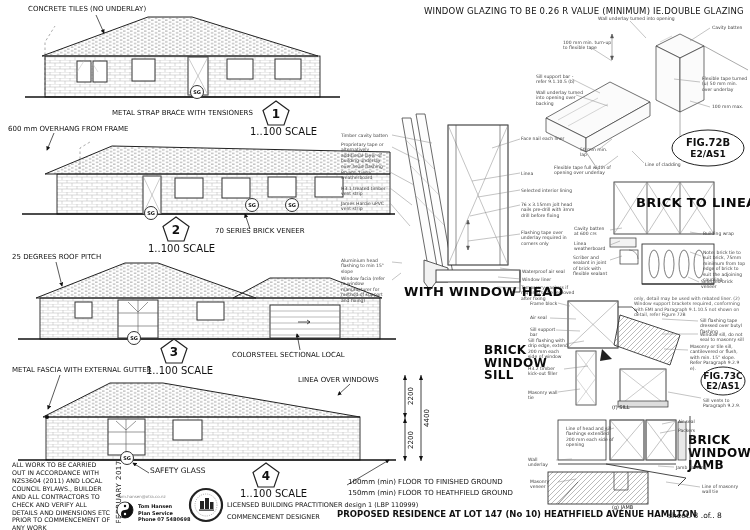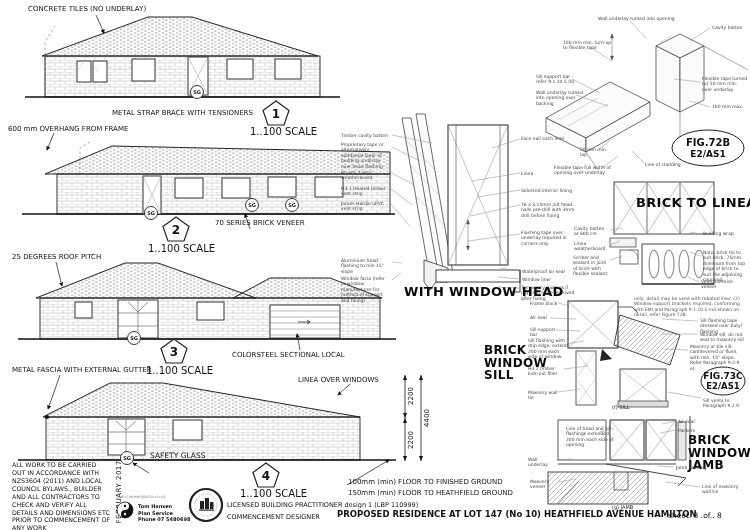--- a/index.html
+++ b/index.html
@@ -79,21 +79,21 @@
   </svg>
   <div class="lbl" style="left:8px;top:126px;">600 mm OVERHANG FROM FRAME</div>
   <div class="sg" style="left:144px;top:206px;">SG</div>
   <div class="sg" style="left:245px;top:198px;">SG</div>
   <div class="sg" style="left:285px;top:198px;">SG</div>
   <svg class="pent" style="left:162px;top:216px;" width="28" height="26" viewBox="0 0 28 26">
     <polygon points="14,1 27,10.5 22,25 6,25 1,10.5" fill="#fff" stroke="#222" stroke-width="1.2"></polygon>
     <text x="14" y="18" text-anchor="middle" font-size="12" font-weight="bold" fill="#111">2</text>
   </svg>
   <div class="scale" style="left:148px;top:243px;">1..100 SCALE</div>
-  <div class="lbl" style="left:215px;top:220px;">70 SERIES BRICK VENEER</div>
+  <div class="lbl" style="left:215px;top:228px;">70 SERIES BRICK VENEER</div>
 
   <svg style="left:18px;top:256px;" width="380" height="88" viewBox="0 0 380 88">
     <rect x="22" y="42" width="340" height="41" fill="url(#bricks)" stroke="#222" stroke-width="0.9"></rect>
     <polygon points="18,42 107,7 140,7 238,42" fill="url(#tiles)" stroke="#222" stroke-width="1"></polygon>
     <polygon points="215,42 252,22 312,22 364,42" fill="url(#tiles)" stroke="#222" stroke-width="1"></polygon>
     <line x1="0" y1="83" x2="378" y2="83" stroke="#111" stroke-width="1.6"></line>
     <g stroke="#333" stroke-width="1" fill="#fff">
       <rect x="57" y="46" width="17" height="16"></rect>
       <rect x="100" y="44" width="40" height="38"></rect>
       <rect x="179" y="46" width="27" height="18"></rect>
@@ -119,21 +119,21 @@
     <g stroke="#333" stroke-width="1" fill="#fff">
       <rect x="90" y="47" width="37" height="36"></rect>
       <rect x="155" y="48" width="29" height="20"></rect>
     </g>
     <path d="M108,47 V83 M90,60 H127 M90,72 H127 M98,49 L108,58 L118,49" stroke="#555" stroke-width="0.6" fill="none"></path>
     <circle cx="29" cy="45" r="2" fill="#111"></circle>
   </svg>
   <div class="lbl" style="left:12px;top:367px;">METAL FASCIA WITH EXTERNAL GUTTER</div>
   <div class="lbl" style="left:298px;top:377px;">LINEA OVER WINDOWS</div>
   <div class="sg" style="left:120px;top:451px;">SG</div>
-  <div class="lbl" style="left:150px;top:452px;font-size:7.5px;">SAFETY GLASS</div>
+  <div class="lbl" style="left:150px;top:467px;font-size:7.5px;">SAFETY GLASS</div>
 
   <svg style="left:395px;top:372px;" width="48" height="94" viewBox="0 0 48 94">
     <line x1="10" y1="3" x2="10" y2="89" stroke="#111" stroke-width="0.8"></line>
     <path d="M10,3 l-2,5 h4 z M10,89 l-2,-5 h4 z M10,46 l-2,-5 h4 z M10,46 l-2,5 h4 z" fill="#111"></path>
     <line x1="26" y1="3" x2="26" y2="89" stroke="#111" stroke-width="0.8"></line>
     <path d="M26,3 l-2,5 h4 z M26,89 l-2,-5 h4 z" fill="#111"></path>
     <text transform="translate(18,24) rotate(-90)" text-anchor="middle" font-size="7" fill="#111">2200</text>
     <text transform="translate(18,68) rotate(-90)" text-anchor="middle" font-size="7" fill="#111">2200</text>
     <text transform="translate(34,46) rotate(-90)" text-anchor="middle" font-size="7" fill="#111">4400</text>
   </svg>
@@ -165,20 +165,21 @@
     </g>
     <rect x="11" y="22.5" width="15" height="1.2" fill="#222"></rect>
   </svg>
   <div class="lbl" style="left:227px;top:502px;font-size:6.5px;">LICENSED BUILDING PRACTITIONER design 1 (LBP 110999)</div>
   <div class="lbl" style="left:227px;top:514px;font-size:6.5px;">COMMENCEMENT DESIGNER</div>
   <div class="lbl" style="left:348px;top:479px;">100mm (min) FLOOR TO FINISHED GROUND</div>
   <div class="lbl" style="left:348px;top:490px;">150mm (min) FLOOR TO HEATHFIELD GROUND</div>
   <div class="lbl bold" style="left:337px;top:510px;font-size:8.5px;">PROPOSED RESIDENCE AT LOT 147 (No 10) HEATHFIELD AVENUE HAMILTON</div>
   <div class="lbl" style="left:668px;top:512px;font-size:7.5px;">sheet. 3 .of.. 8</div>
 
+  <div class="lbl" style="left:424px;top:7px;font-size:8.5px;letter-spacing:.2px;">WINDOW GLAZING TO BE 0.26 R VALUE (MINIMUM) IE.DOUBLE GLAZING</div>
 
   <svg style="left:538px;top:20px;" width="212" height="162" viewBox="0 0 212 162">
     <g stroke="#333" stroke-width="0.7" fill="#fbfbfb">
       <polygon points="118,26 142,14 166,26 142,38"></polygon>
       <polygon points="118,26 142,38 142,92 118,80"></polygon>
       <polygon points="142,38 166,26 166,80 142,92"></polygon>
       <polygon points="8,98 72,62 112,82 48,118"></polygon>
       <polygon points="8,98 48,118 48,132 8,112"></polygon>
       <polygon points="48,118 112,82 112,96 48,132"></polygon>
     </g>

